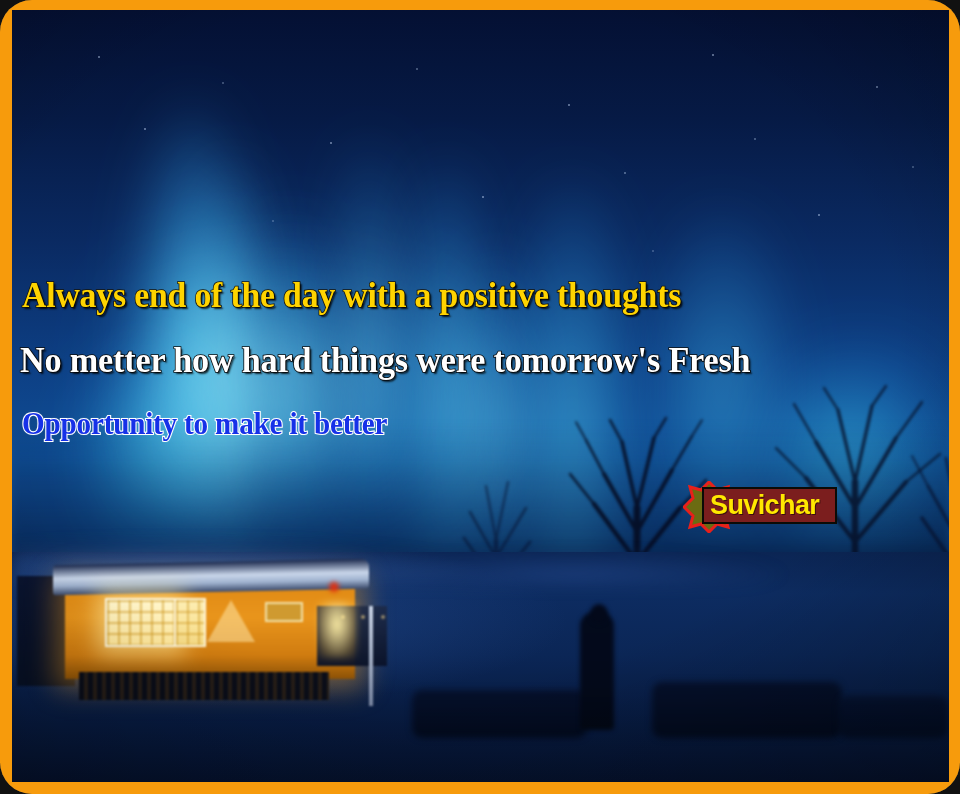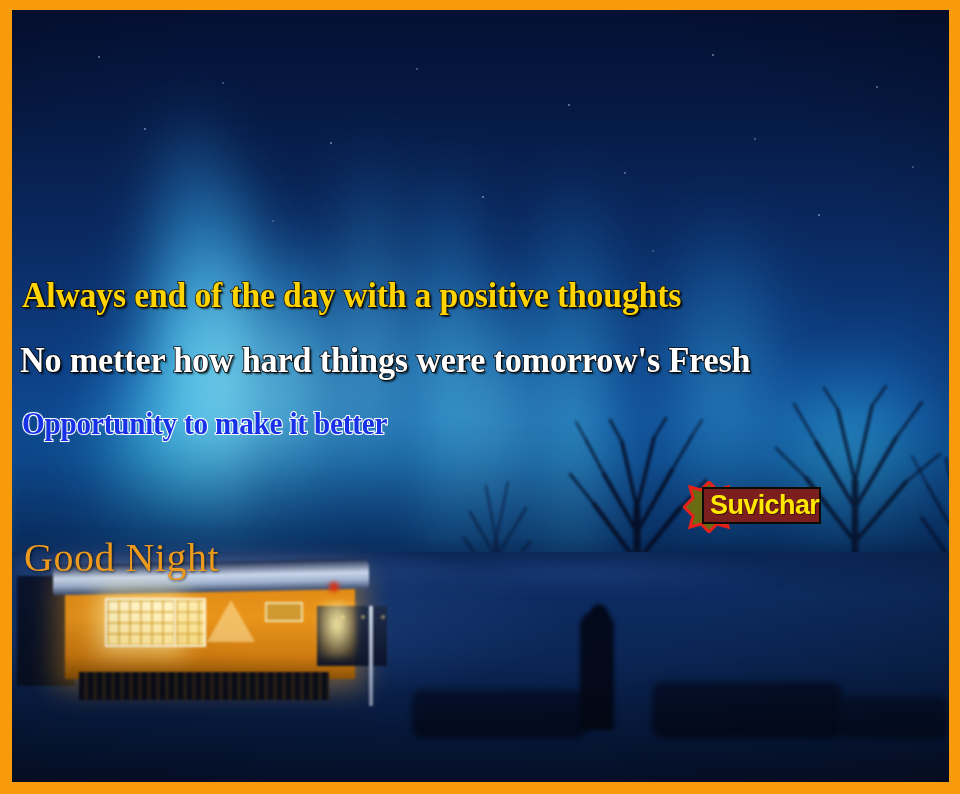--- a/index.html
+++ b/index.html
@@ -7,20 +7,21 @@
     padding: 0;
     background: #111;
   }
   #poster {
     position: relative;
     width: 960px;
     height: 794px;
     overflow: hidden;
     font-family: "Liberation Serif", "DejaVu Serif", serif;
     background: #404040;
+    border-radius: 32px;
   }
   
   #frame {
     position: absolute;
     inset: 0;
     background: #f79b0c;
     z-index: 1;
   }
   
   #photo {
@@ -374,21 +375,21 @@
     border: 2px solid #0b0b06;
     box-sizing: border-box;
   }
   .logo-seg1 {
     background: #7b1e1e;
     color: #ffe800;
     font-family: "Liberation Sans", "DejaVu Sans", sans-serif;
     font-weight: bold;
     font-size: 27px;
     line-height: 33px;
-    padding: 0 0 0 6px;
+    padding: 0 16px 0 6px;
     letter-spacing: -.6px;
     text-shadow: 1px 1px 0 rgba(0,0,0,.5);
   }
   .logo-seg2 {
     background: #4b4b09;
     color: #ffffff;
     font-family: "Liberation Sans", "DejaVu Sans", sans-serif;
     font-weight: bold;
     font-size: 27px;
     line-height: 33px;
@@ -514,21 +515,20 @@
     <div class="person-head"></div>
 
     <div class="vignette"></div>
 
     <div class="quote-block">
       <div class="qline qline-1">Always end of the day with a positive thoughts</div>
       <div class="qline qline-2">No metter how hard things were tomorrow's Fresh</div>
       <div class="qline qline-3">Opportunity to make it better</div>
     </div>
 
-    <div class="goodnight">Good Night</div>
 
     <div class="logo">
       <svg class="logo-star" viewBox="0 0 52 52">
         <polygon points="26,1 34,9 45,6 42,17 51,26 42,35 45,46 34,43 26,51 18,43 7,46 10,35 1,26 10,17 7,6 18,9" fill="#6b6b12" stroke="#e8201a" stroke-width="3"></polygon>
       </svg>
       <div class="logo-bar">
         <span class="logo-seg1">Suvichar</span>
       </div>
     </div>
 

